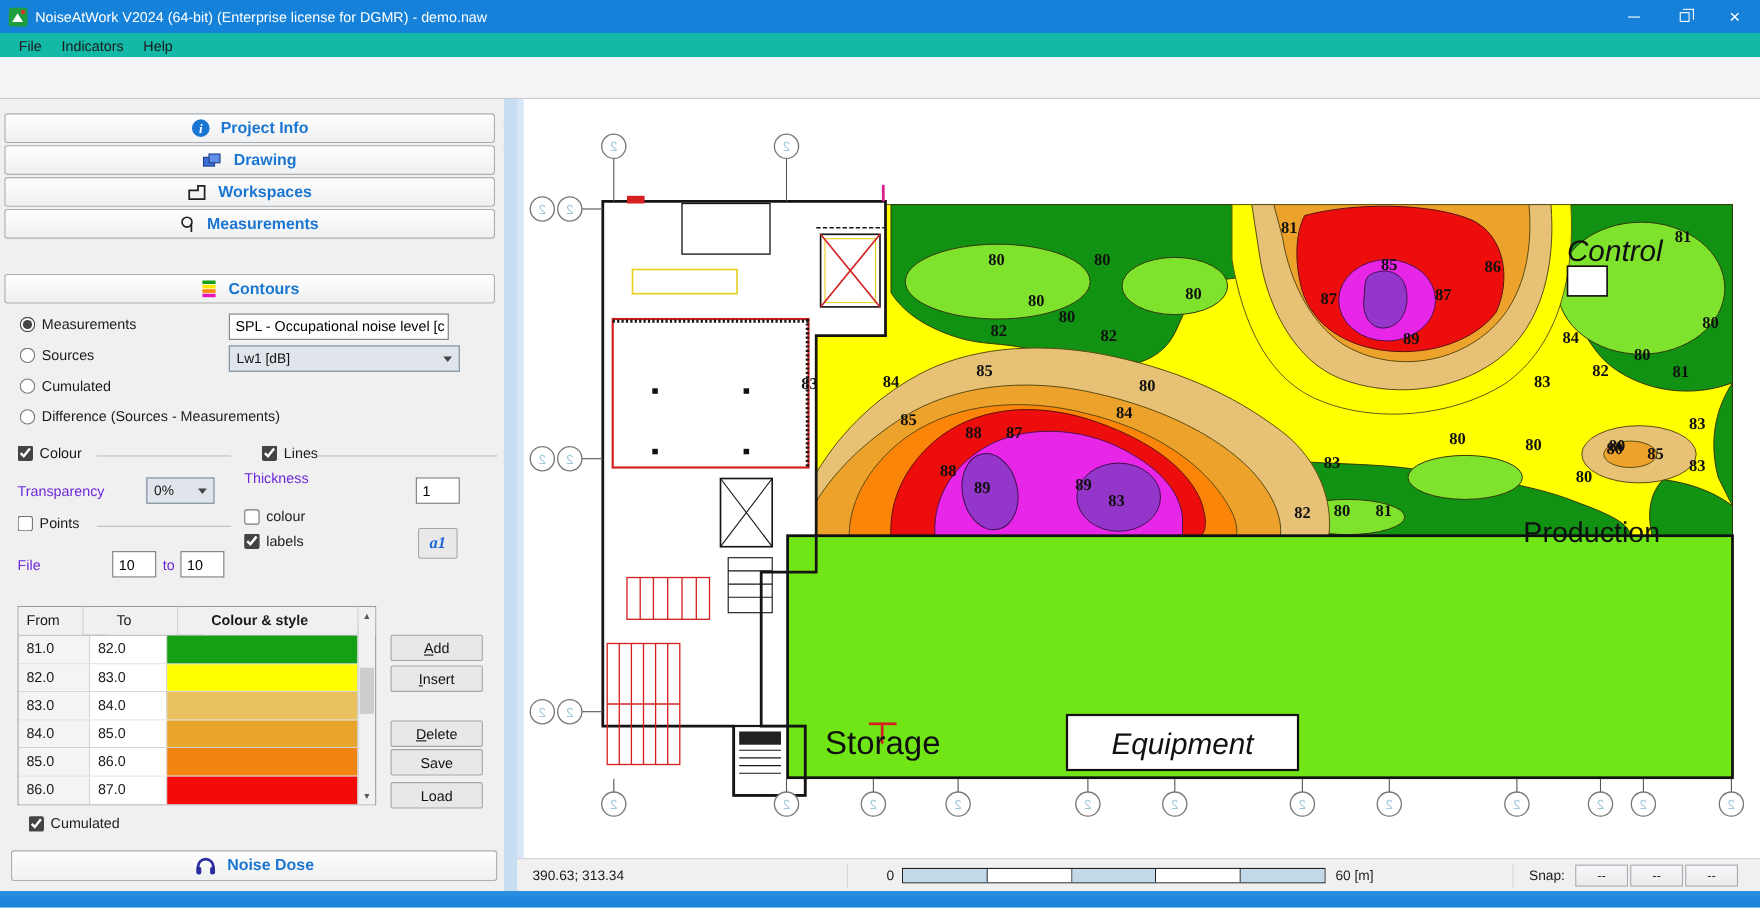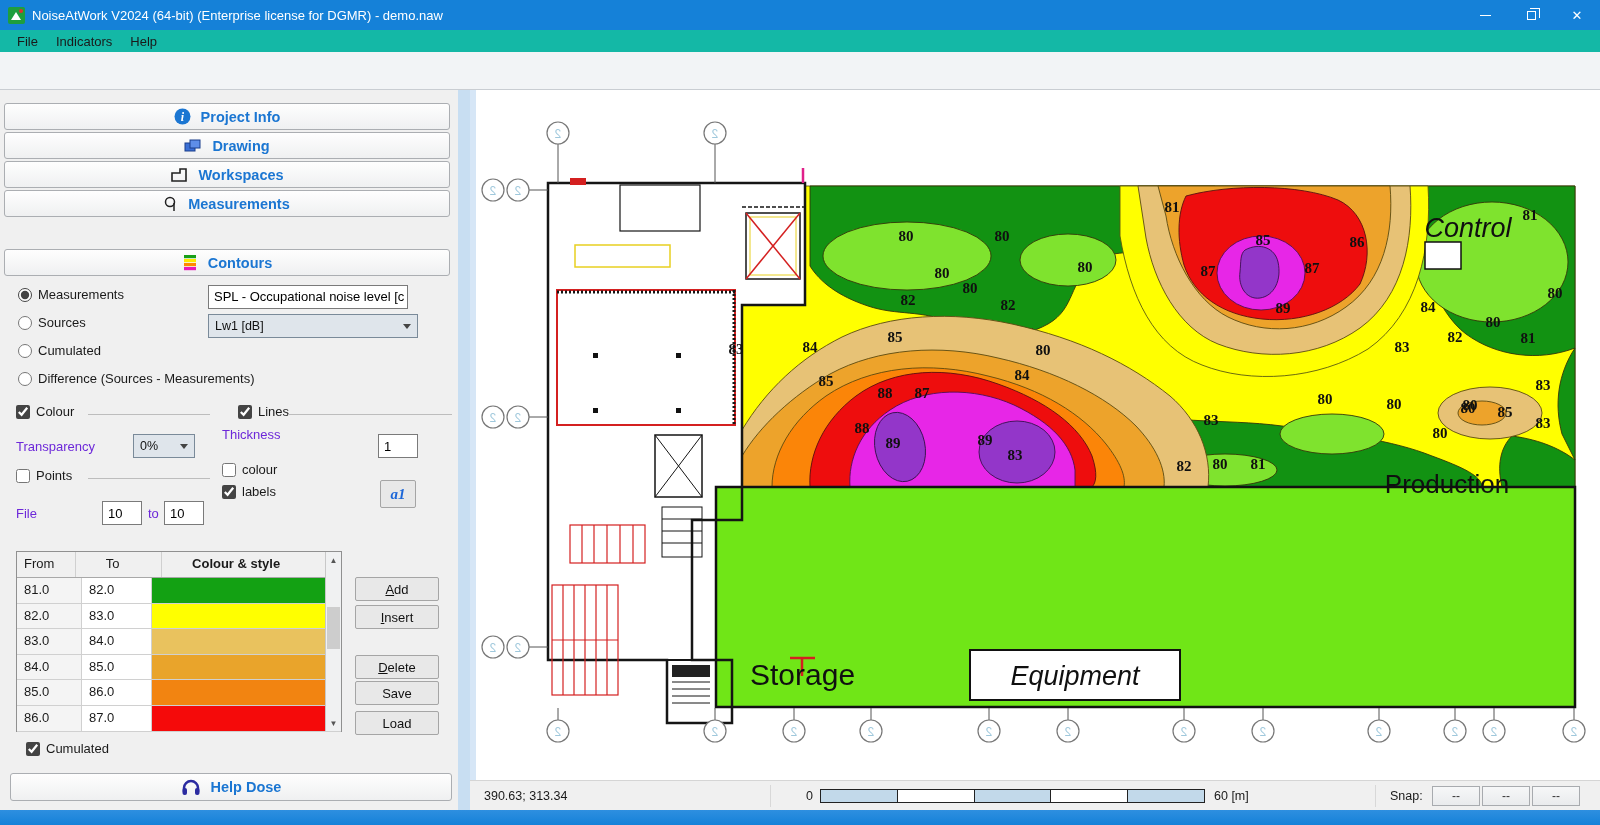--- a/index.html
+++ b/index.html
@@ -409,21 +409,21 @@
     <input type="checkbox" checked="" style="">
       <span>Cumulated</span>
   </label>
 
   <div class="section-btn" style="top:683px; left:10px; width:442px; height:28px;">
     <svg width="20" height="18">
         <path d="M3,14 v-4 a7,7 0 0 1 14,0 v4" fill="none" stroke="#2B2BA0" stroke-width="2.5"></path>
         <rect x="1.5" y="10" width="4.5" height="7" rx="2" fill="#2B2BA0"></rect>
         <rect x="14" y="10" width="4.5" height="7" rx="2" fill="#2B2BA0"></rect>
       </svg>
-    <span class="lbl">Help Dose</span>
+    <span class="lbl">Noise Dose</span>
   </div>
 </div>
 
 <div id="splitter"></div>
 
 <div id="canvas">
 <svg width="1130" height="690" viewBox="0 0 1130 690">
   <rect x="0" y="0" width="6" height="690" fill="#D6E6F6"></rect>
 
   <path class="yl" d="M272,397 L272,215 L335,215 L335,96 L1105,96 L1105,397 Z" stroke="#111" stroke-width="2"></path>

